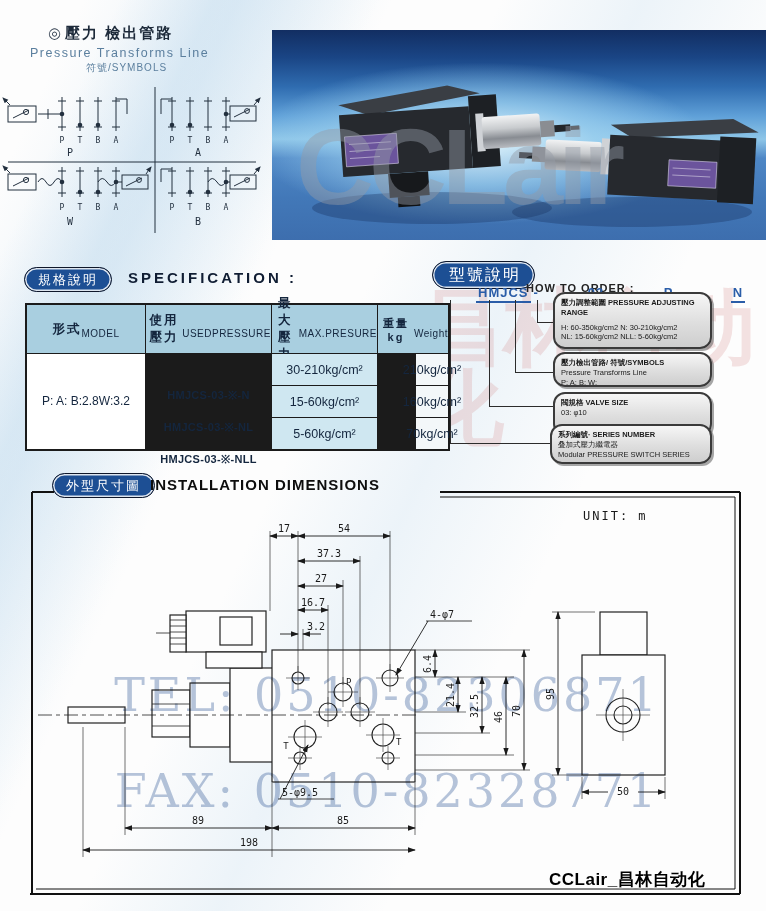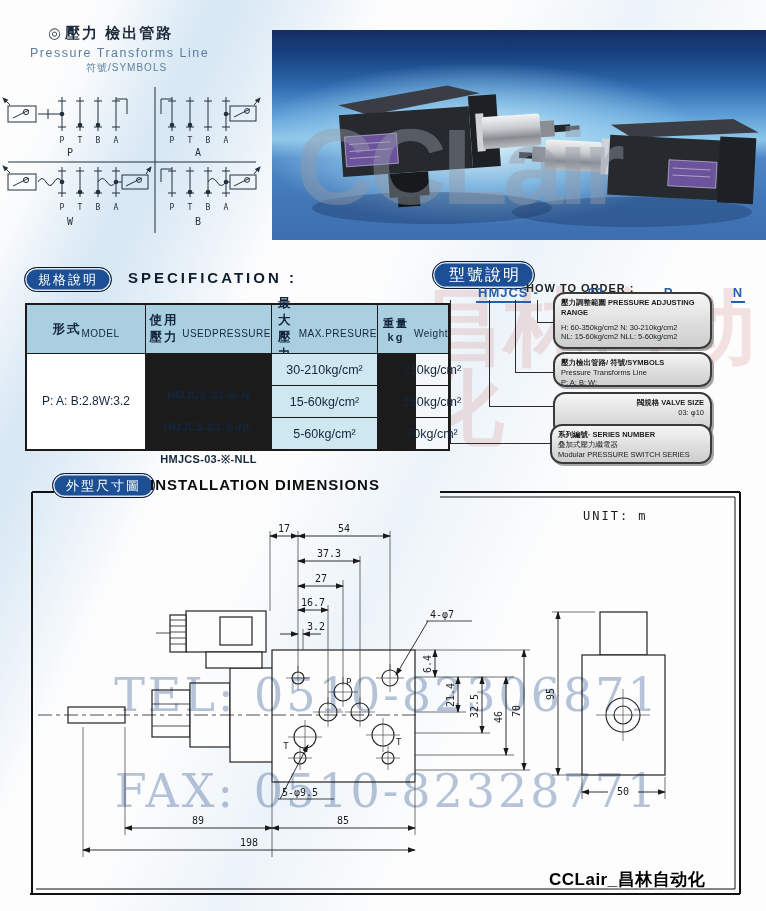--- a/index.html
+++ b/index.html
@@ -264,21 +264,21 @@
   <div class="obox" style="top:292px;height:57px;">
     <div class="b">壓力調整範圍  PRESSURE ADJUSTING RANGE</div>
     <div class="gap">H: 60-350kg/cm2    N: 30-210kg/cm2</div>
     <div>NL: 15-60kg/cm2   NLL: 5-60kg/cm2</div>
   </div>
   <div class="obox" style="top:352px;height:35px;">
     <div class="b">壓力檢出管路/  符號/SYMBOLS</div>
     <div>Pressure Transforms Line</div>
     <div>P: A: B: W:</div>
   </div>
-  <div class="obox" style="top:392px;height:44px;text-align:right;">
+  <div class="obox" style="top:392px;height:44px;">
     <div class="b">閥規格  VALVE SIZE</div>
     <div>03: φ10</div>
   </div>
   <div class="obox" style="top:424px;height:40px;left:550px;width:162px;">
     <div class="b">系列編號· SERIES NUMBER</div>
     <div>叠加式壓力繼電器</div>
     <div>Modular PRESSURE SWITCH SERIES</div>
   </div>
 
   <div class="badge" style="left:52px;top:473px;">外型尺寸圖</div>

